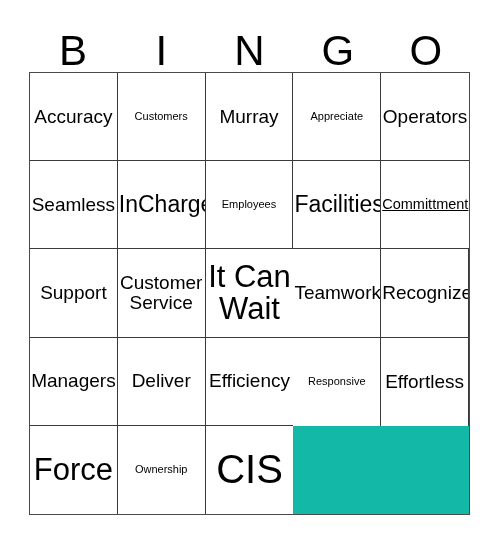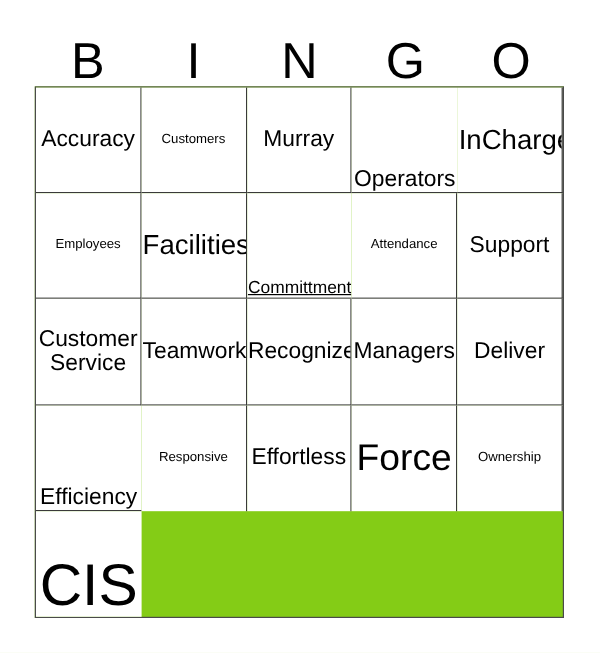--- a/index.html
+++ b/index.html
@@ -50,35 +50,35 @@
     position: absolute;
     left: 29px;
     top: 72px;
     width: 441px;
     height: 443px;
     border: 1.5px solid #4a4a4a;
     box-sizing: border-box;
     display: grid;
     grid-template-columns: repeat(5, 1fr);
     grid-template-rows: repeat(5, 1fr);
-    background: #84cc16;
+    background: #14b8a6;
   }
 
   .cell {
     position: relative;
     box-sizing: border-box;
     border-right: 1px solid #3a3a3a;
     border-bottom: 1px solid #3a3a3a;
     display: flex;
     align-items: center;
     justify-content: center;
     overflow: hidden;
     background: #ffffff;
   }
-  .cell.col-last { border-right: none; align-items: flex-end; }
+  .cell.col-last { border-right: none; }
   .cell.row-last { border-bottom: none; }
 
   .cell-text {
     display: block;
     width: 100%;
     text-align: center;
     line-height: 1.04;
     color: #000000;
     padding: 0 1px;
     box-sizing: border-box;
@@ -86,21 +86,21 @@
     word-break: normal;
   }
 
   
   .fs-xs   { font-size: 14.5px; text-decoration: underline; }
   .fs-s    { font-size: 11px; }
   .fs-m    { font-size: 19px; }
   .fs-l    { font-size: 23px; }
   .fs-xl   { font-size: 19px; }
   .fs-xxl  { font-size: 31px; }
-  .fs-huge { font-size: 49px; }
+  .fs-huge { font-size: 40px; }
 </style>
 </head>
 <body>
 
 <div id="card">
 
   <div id="header">
     <div class="header-letter">B</div>
     <div class="header-letter">I</div>
     <div class="header-letter">N</div>
@@ -112,45 +112,51 @@
 
     <div class="cell">
         <span class="cell-text fs-m">Accuracy</span>
       </div>
     <div class="cell">
         <span class="cell-text fs-s">Customers</span>
       </div>
     <div class="cell">
         <span class="cell-text fs-xl">Murray</span>
       </div>
+    <div class="cell">
+        <span class="cell-text fs-s">Appreciate</span>
+      </div>
     <div class="cell col-last">
         <span class="cell-text fs-m">Operators</span>
       </div>
 
+    <div class="cell">
+        <span class="cell-text fs-m">Seamless</span>
+      </div>
     <div class="cell">
         <span class="cell-text fs-l">InCharge</span>
       </div>
     <div class="cell">
         <span class="cell-text fs-s">Employees</span>
       </div>
     <div class="cell">
         <span class="cell-text fs-l">Facilities</span>
       </div>
     <div class="cell col-last">
         <span class="cell-text fs-xs">Committment</span>
       </div>
 
     <div class="cell">
-        <span class="cell-text fs-s">Attendance</span>
-      </div>
-    <div class="cell">
         <span class="cell-text fs-xl">Support</span>
       </div>
     <div class="cell">
         <span class="cell-text fs-m">Customer Service</span>
+      </div>
+    <div class="cell col-last">
+        <span class="cell-text fs-xxl">It Can Wait</span>
       </div>
 
     <div class="cell">
         <span class="cell-text fs-m">Teamwork</span>
       </div>
     <div class="cell">
         <span class="cell-text fs-m">Recognize</span>
       </div>
     <div class="cell">
         <span class="cell-text fs-m">Managers</span>

